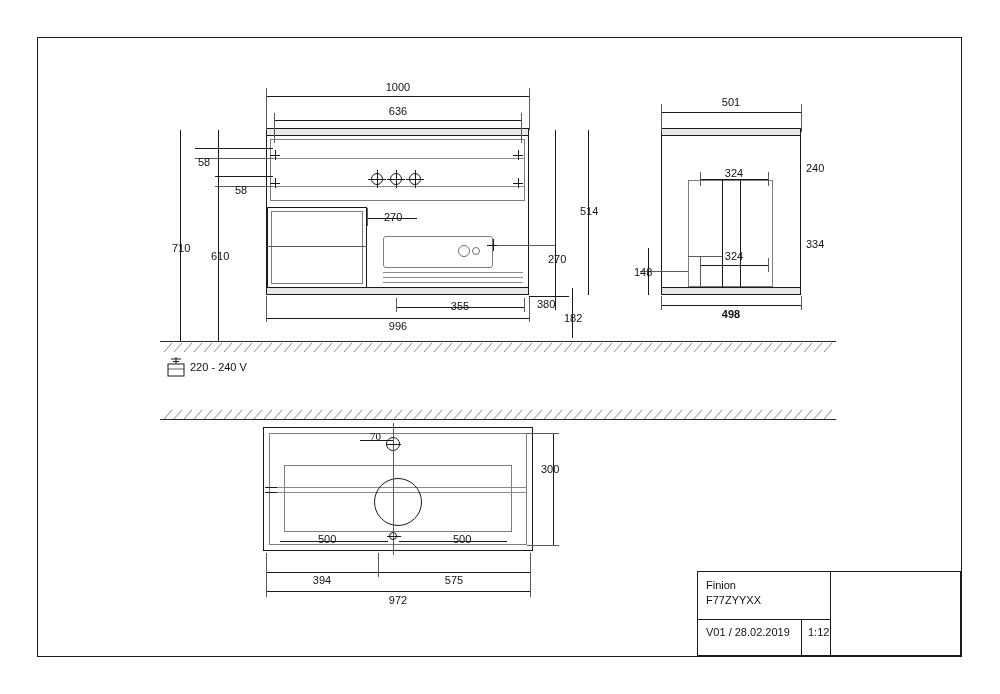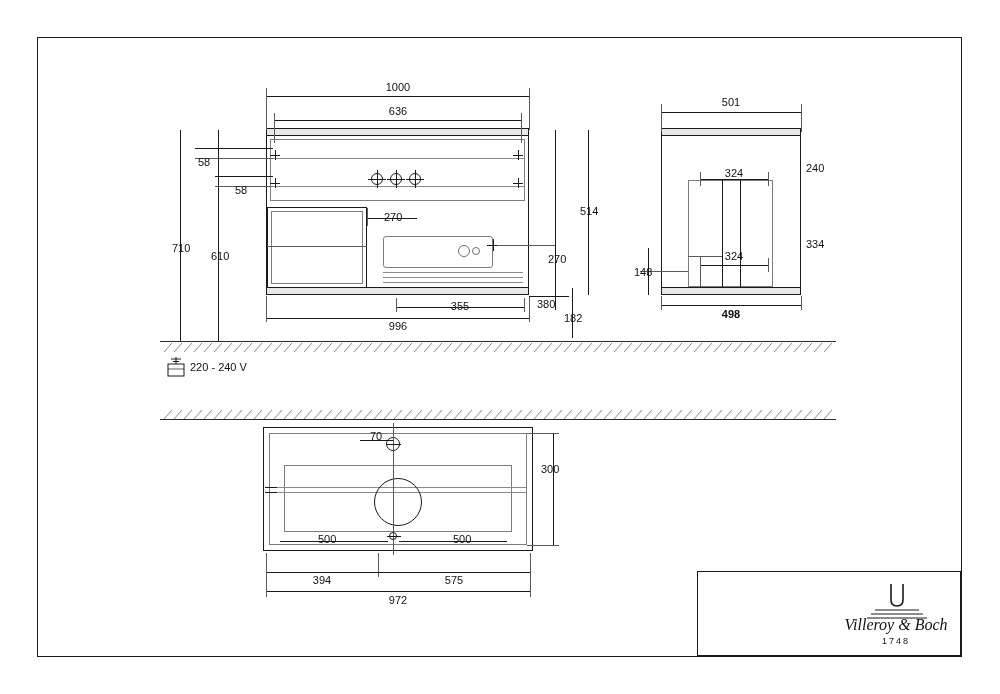--- a/index.html
+++ b/index.html
@@ -354,21 +354,21 @@
 
     <div class="ln v thin" style="left:393px;top:423px;height:132px;"></div>
     <div class="ln h" style="left:387px;top:444px;width:14px;"></div>
     <div class="ln h" style="left:387px;top:536px;width:14px;"></div>
     <div class="circ" style="left:389px;top:532px;width:8px;height:8px;"></div>
 
     <div class="ln h" style="left:265px;top:487px;width:12px;"></div>
     <div class="ln h" style="left:265px;top:492px;width:12px;"></div>
 
     <div class="ln h" style="left:360px;top:440px;width:33px;"></div>
-    <div class="dim" style="left:370px;top:430px;">70</div>
+    <div class="dim" style="left:370px;top:430px;font-family:Liberation Serif, serif;">70</div>
 
     <div class="ln v" style="left:553px;top:433px;height:112px;"></div>
     <div class="ln h thin" style="left:527px;top:433px;width:32px;"></div>
     <div class="ln h thin" style="left:527px;top:545px;width:32px;"></div>
     <div class="dim" style="left:541px;top:463px;">300</div>
 
     <div class="ln h" style="left:280px;top:541px;width:108px;"></div>
     <div class="dim" style="left:318px;top:533px;">500</div>
 
     <div class="ln h" style="left:399px;top:541px;width:108px;"></div>
@@ -383,29 +383,23 @@
     <div class="ln v thin" style="left:530px;top:553px;height:24px;"></div>
     <div class="dimc" style="left:404px;top:574px;width:100px;">575</div>
 
     <div class="ln h" style="left:266px;top:591px;width:264px;"></div>
     <div class="ln v thin" style="left:266px;top:575px;height:22px;"></div>
     <div class="ln v thin" style="left:530px;top:575px;height:22px;"></div>
     <div class="dimc" style="left:348px;top:594px;width:100px;">972</div>
   </div>
 
   <div id="titleblock">
-    <div id="tb-logo">
-      <svg width="130" height="46" style="left:0;top:2px;">
-        <g stroke="#1a1a1a" fill="none" stroke-width="1.6">
-          <path d="M60 10 L60 26 Q60 32 66 32 Q72 32 72 26 L72 10"></path>
-        </g>
-        <g stroke="#1a1a1a" stroke-width="1.2">
-          <line x1="44" y1="36" x2="88" y2="36"></line>
-          <line x1="40" y1="40" x2="92" y2="40"></line>
-          <line x1="36" y1="44" x2="96" y2="44"></line>
-        </g>
-      </svg>
-      <div id="logo-name">Villeroy &amp; Boch</div>
-      <div id="logo-year">1748</div>
+    <div id="tb-left">
+      <div id="tb-name">Finion</div>
+      <div id="tb-code">F77ZYYXX</div>
+      <div id="tb-divh"></div>
+      <div id="tb-ver">V01 / 28.02.2019</div>
+      <div id="tb-scalediv"></div>
+      <div id="tb-scale">1:12</div>
     </div>
   </div>
 
 </div>
 
 </body></html>

